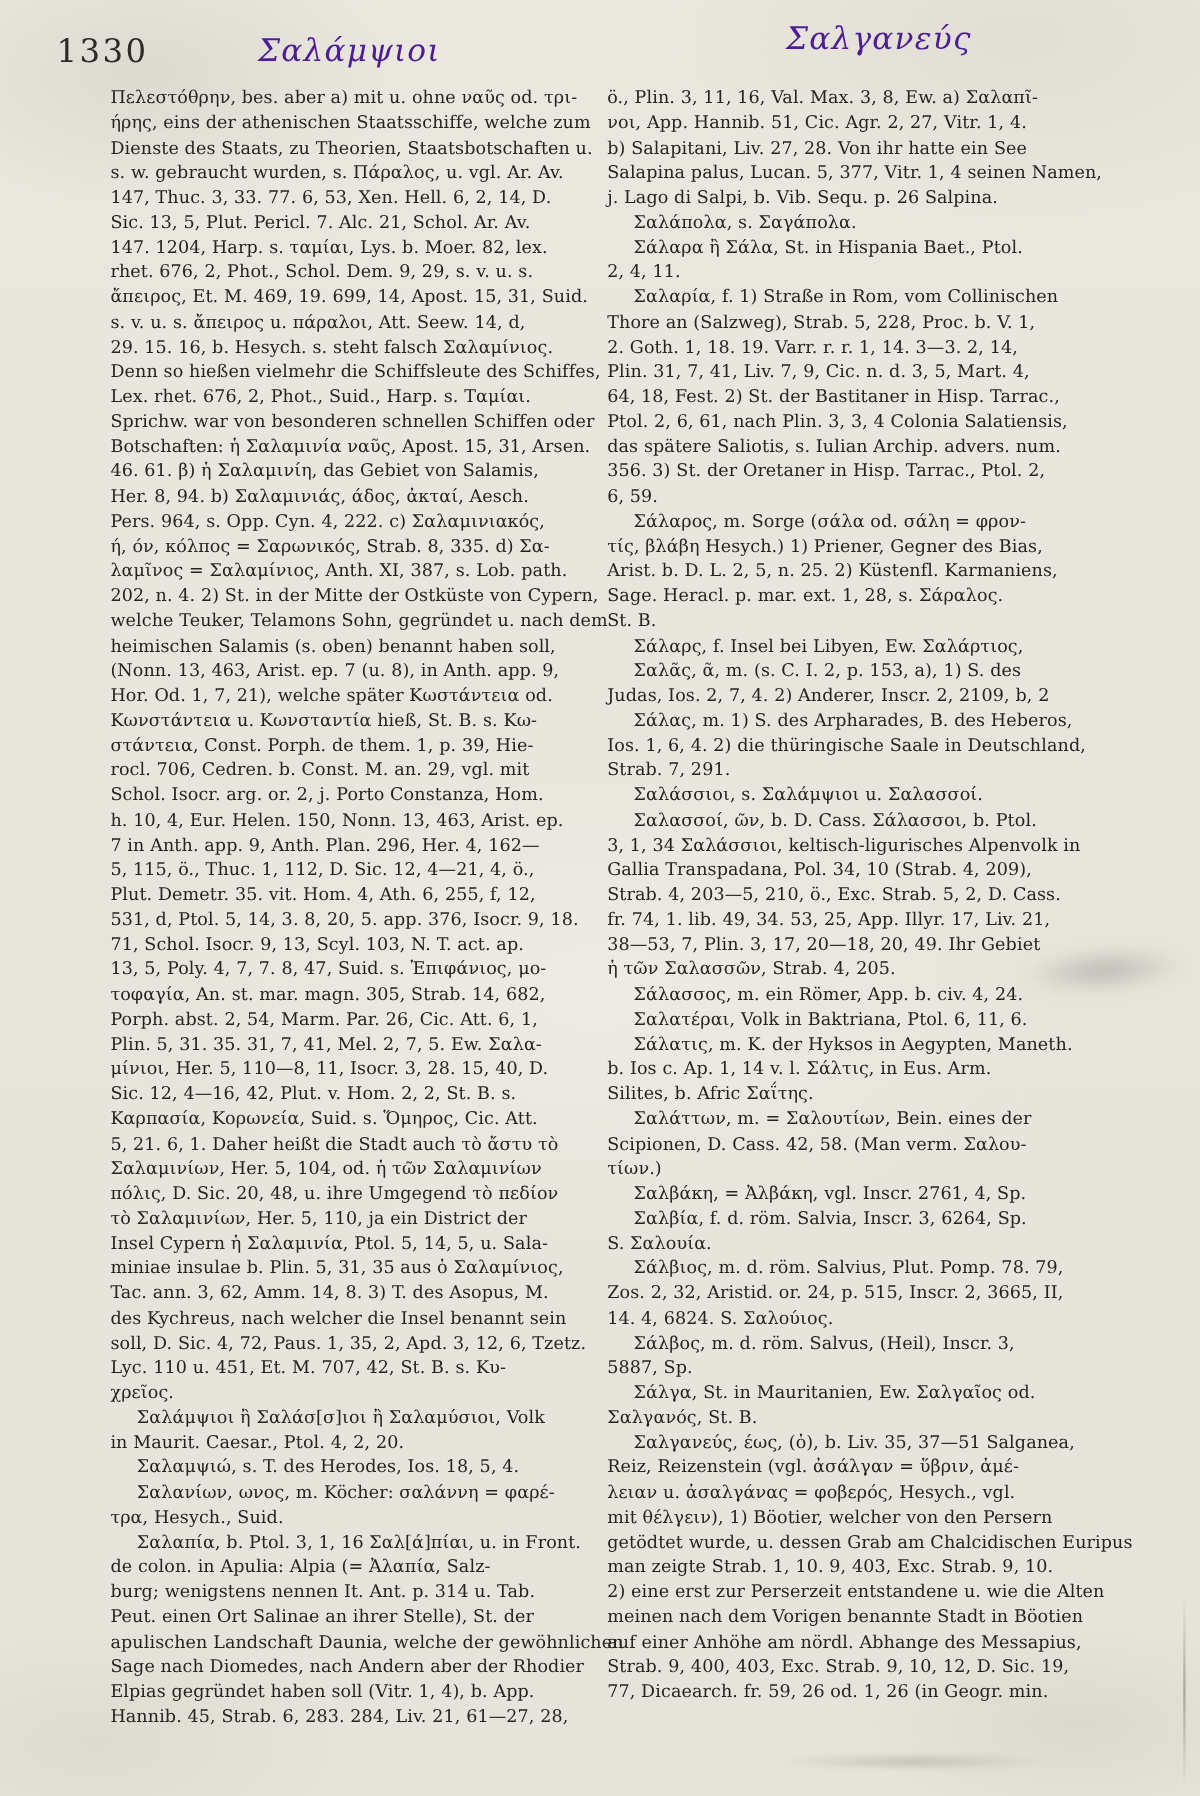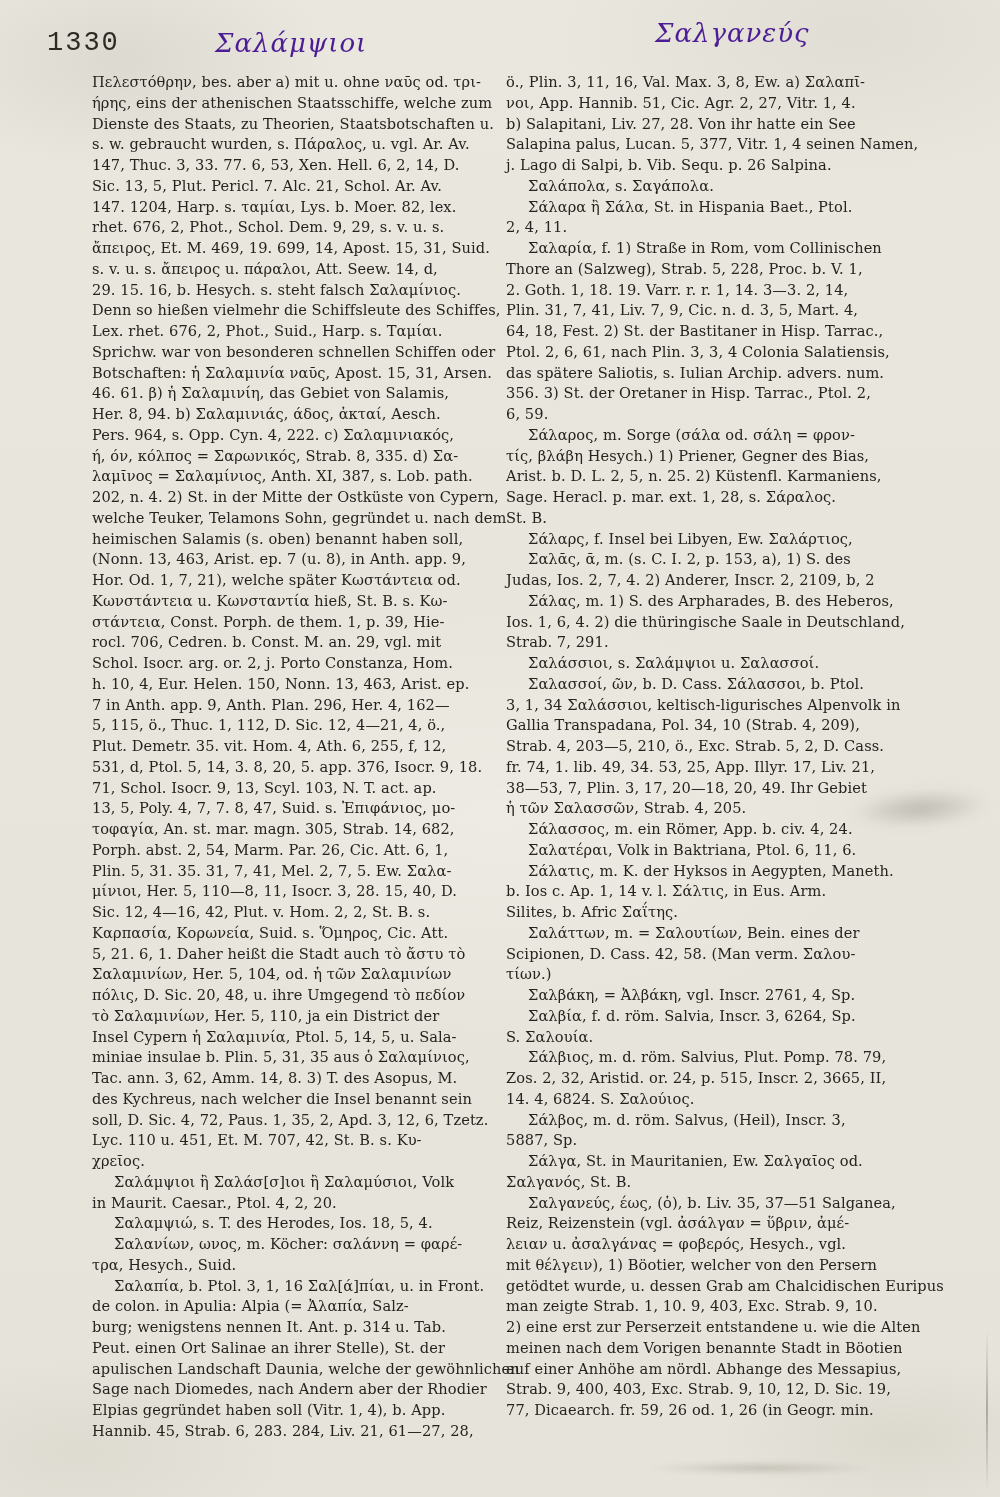--- a/index.html
+++ b/index.html
@@ -36,21 +36,21 @@
   .edge-line{
     position:absolute;left:986px;top:1330px;width:2px;height:160px;
     background:linear-gradient(180deg,transparent,rgba(120,115,105,.5),transparent);
   }
   .header{
     position:absolute;top:16px;left:0;width:1000px;height:50px;
     color:#2a2722;
   }
   .page-number{
     position:absolute;left:47px;top:12px;
-    font-size:27px;letter-spacing:2px;color:#2e2b26;font-family:Liberation Mono, monospace;
+    font-size:27px;letter-spacing:2px;color:#2e2b26;
   }
   .running-head{
     font-size:26px;font-style:italic;letter-spacing:1px;color:#4c1d95;
   }
   .running-head.left{position:absolute;left:215px;top:12px;}
   .running-head.right{position:absolute;left:655px;top:2px;}
   .columns{
     position:absolute;top:72px;left:0;width:1000px;
     color:#262320;
   }

